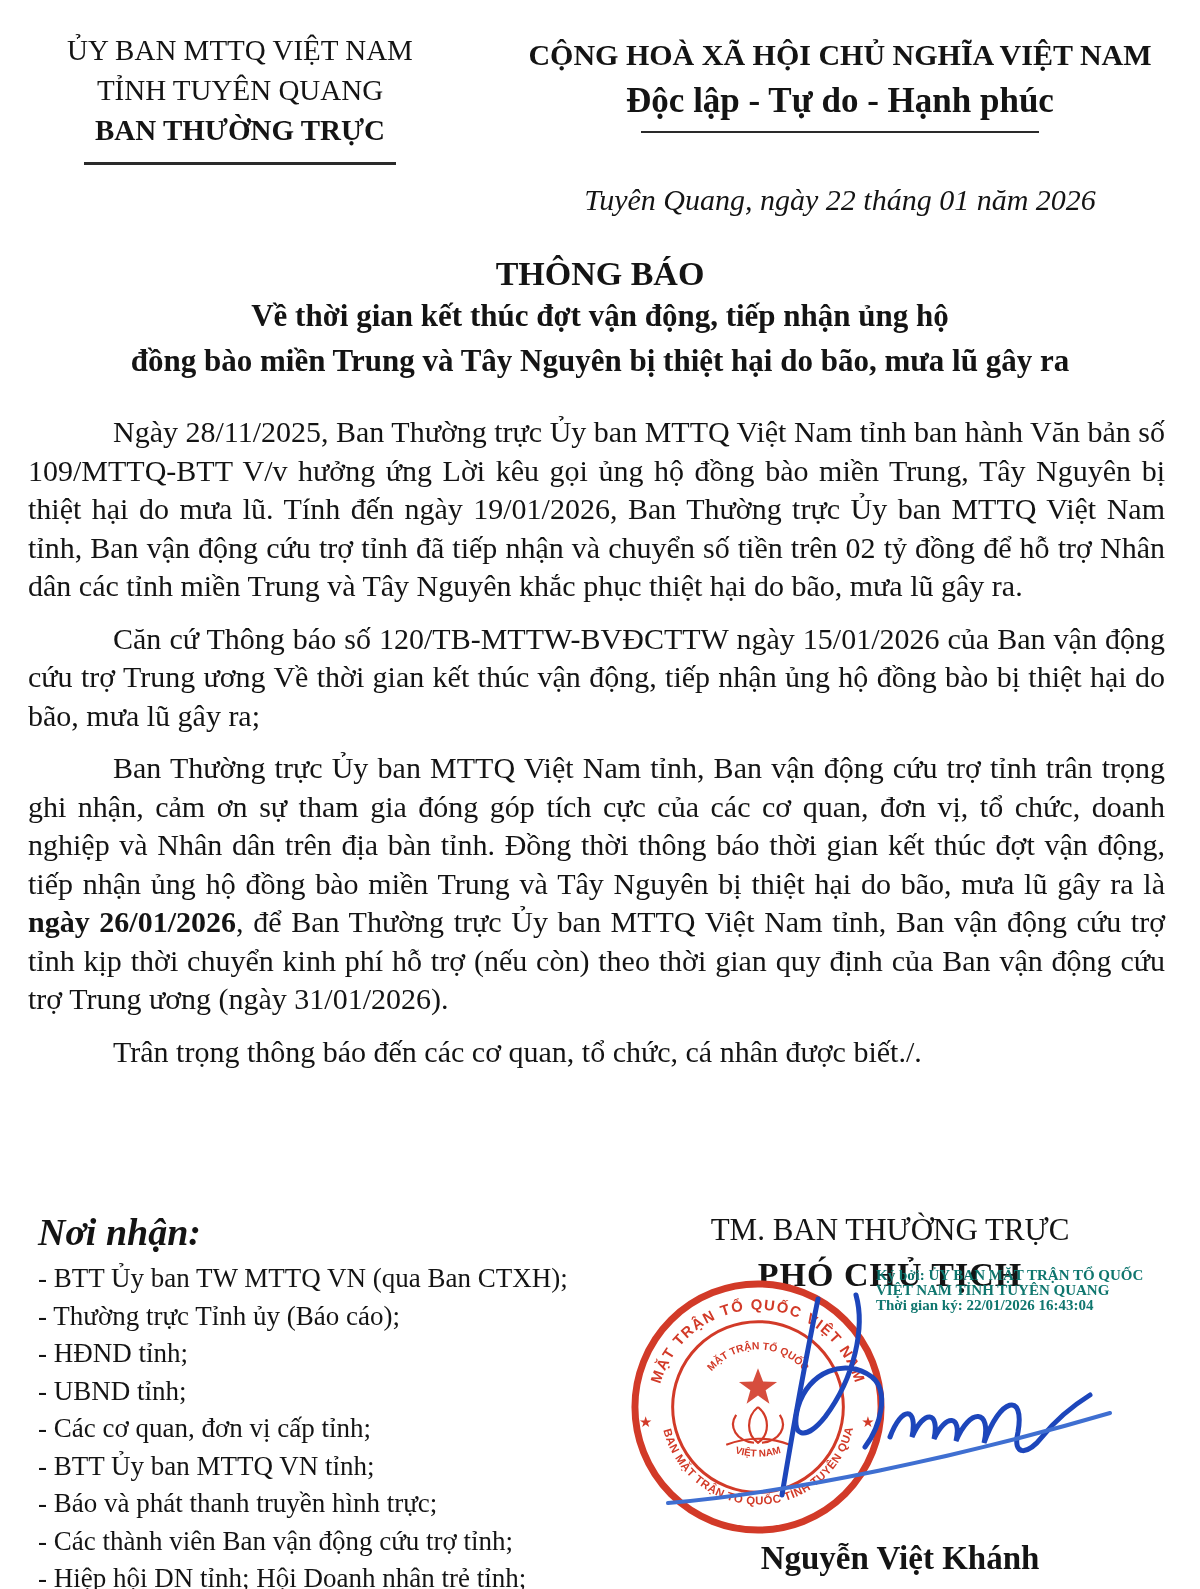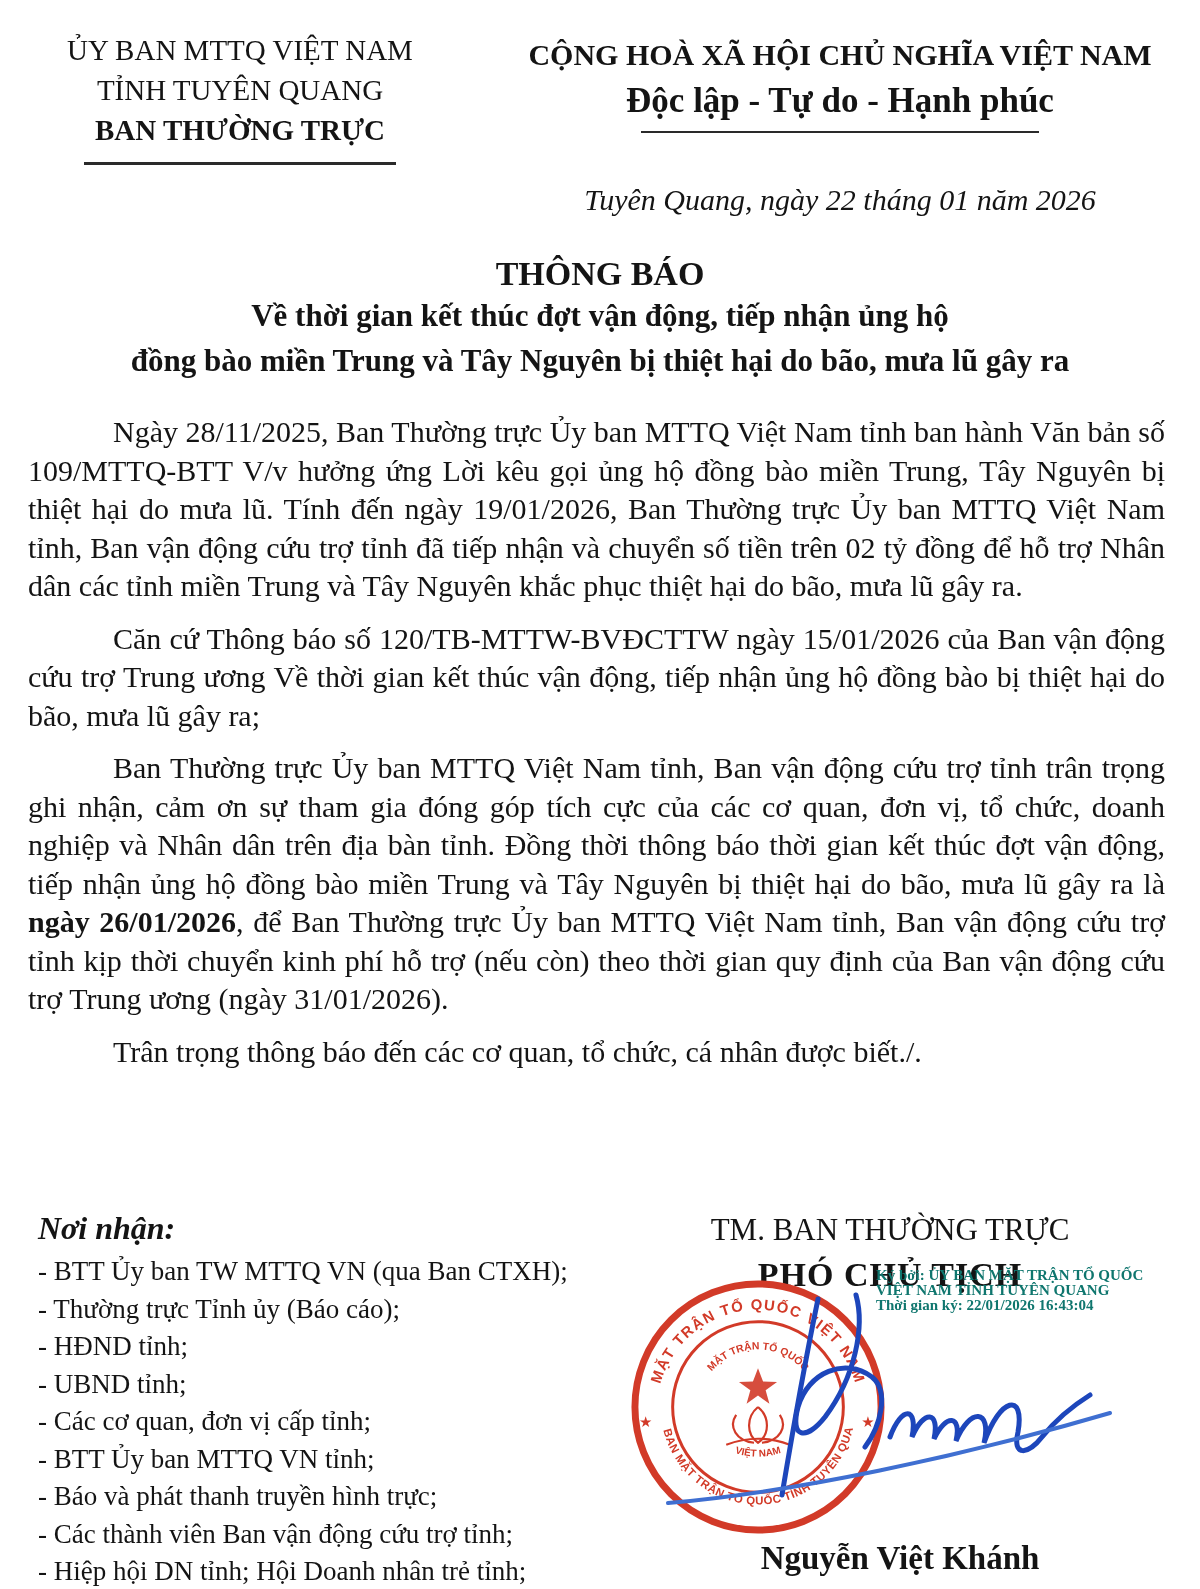--- a/index.html
+++ b/index.html
@@ -25,21 +25,21 @@
   .doc-title{font-weight:bold;font-size:34px;}
   .doc-sub{font-weight:bold;font-size:31px;line-height:45px;}
   
   .body-block{margin:30px 35px 0 28px;}
   .body-block p{
     margin:0 0 14px 0;font-size:30px;line-height:38.5px;
     text-align:justify;text-indent:85px;
   }
   
   .footer-left{position:absolute;left:38px;top:1210px;width:570px;}
-  .recip-label{font-weight:bold;font-style:italic;font-size:32px;}
+  .recip-label{font-weight:bold;font-style:italic;font-size:38px;}
   .recip-list{margin-top:6px;font-size:27px;line-height:37.5px;}
   .sign-block{position:absolute;left:600px;top:1212px;width:580px;text-align:center;}
   .sign-org{font-size:31px;}
   .sign-role{font-weight:bold;font-size:34px;margin-top:8px;letter-spacing:1px;}
   .digital-sig{
     position:absolute;left:876px;top:1268px;width:320px;text-align:left;
     font-weight:bold;font-size:15px;line-height:14.8px;color:#0f766e;
     letter-spacing:0;z-index:5;
   }
   .seal{position:absolute;left:627px;top:1276px;width:262px;height:262px;z-index:2;}

